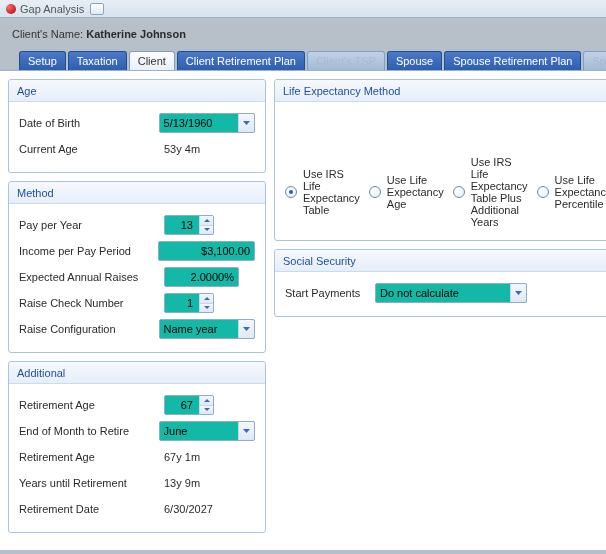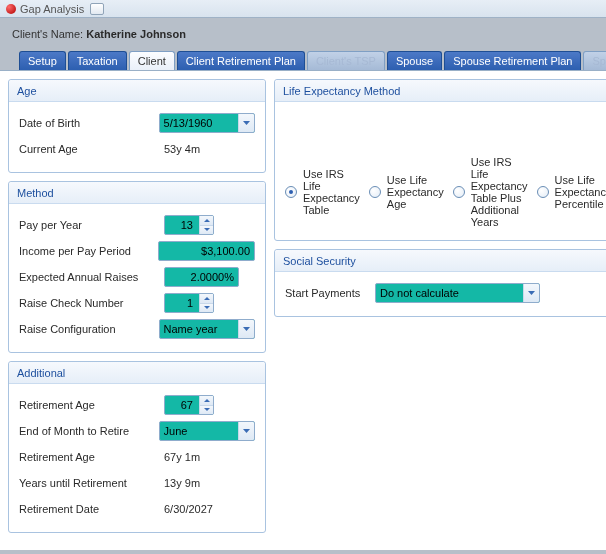--- a/index.html
+++ b/index.html
@@ -138,21 +138,21 @@
     background: #14b8a6;
     font: inherit;
     border-radius: 2px;
   }
   .combo, .datebox, .textbox, .spin { display: flex; align-items: center; }
   .combo {
     width: 100px;
     justify-content: space-between;
     padding-left: 4px;
   }
-  .combo.wide { width: 165px; }
+  .combo.wide { width: 152px; }
   .combo-text { flex: 1; white-space: nowrap; overflow: hidden; }
   .combo-arrow {
     width: 16px; height: 18px;
     display: flex; align-items: center; justify-content: center;
     border-left: 1px solid #c8d8ea;
     background: linear-gradient(#f3f7fc,#dee9f5);
     border-radius: 0 1px 1px 0;
   }
   .combo-arrow svg { display:block; }
 

